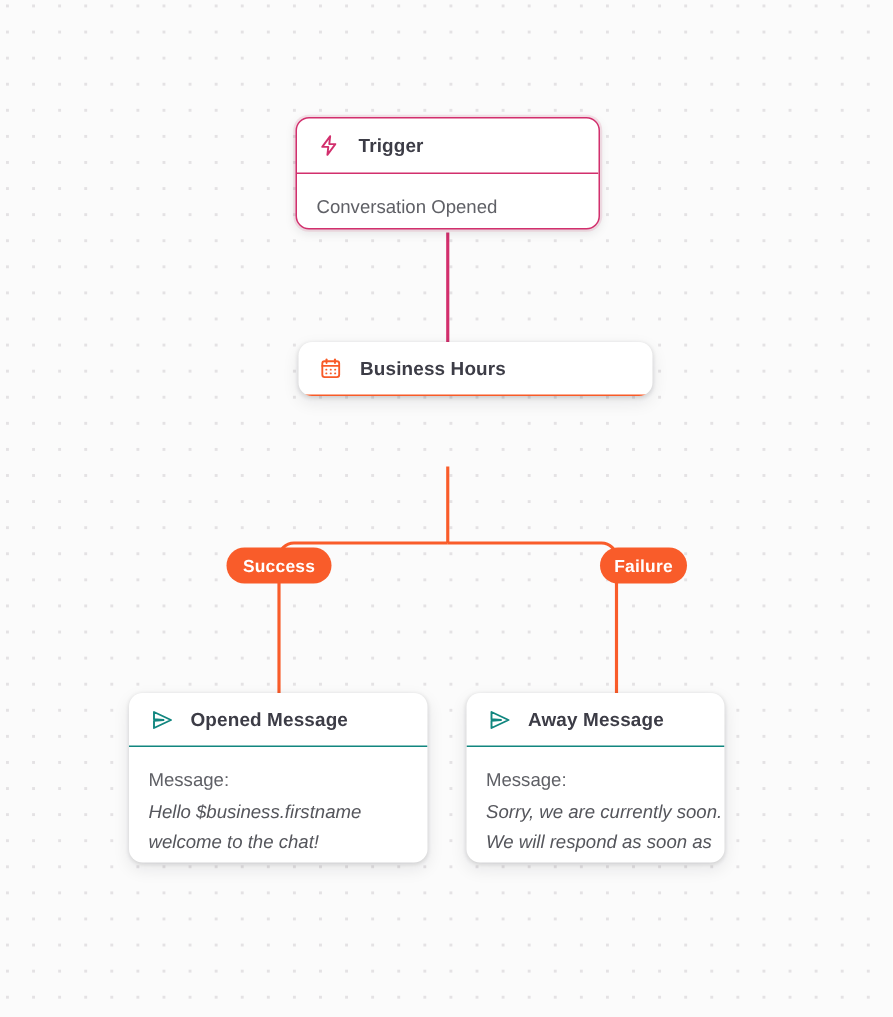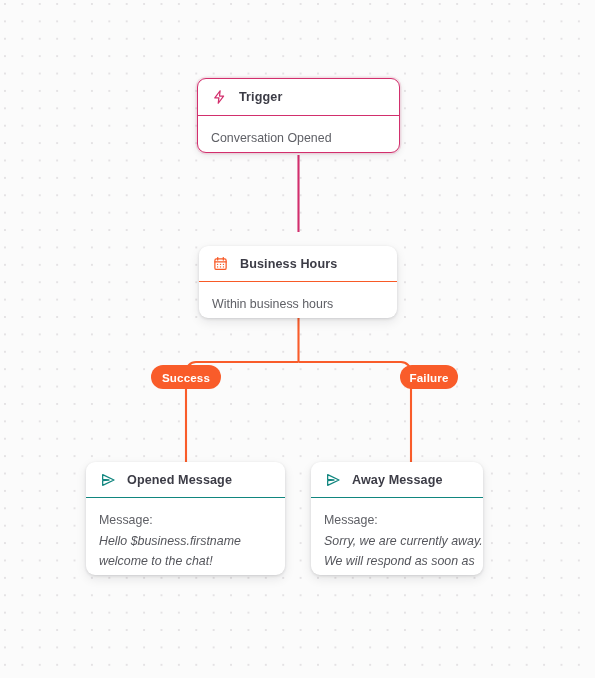--- a/index.html
+++ b/index.html
@@ -103,22 +103,23 @@
     border: 1.6px solid #d22f6d;
     box-shadow: 0 0 0 1.5px rgba(210,47,109,0.12),
                 0 2px 7px rgba(22,22,30,0.10);
   }
   #node-trigger .node-divider { background: #d22f6d; }
   #node-trigger .node-head { height: 36px; }
 
   
   #node-business-hours {
     left: 199px;
-    top: 246px;
-    width: 198px;
+    top: 228px;
+    width: 236px;
+    text-align: center;
   }
   #node-business-hours .node-divider { background: #f85a27; }
 
   
   #node-welcome-message {
     left: 86px;
     top: 462px;
     width: 199px;
   }
   #node-away-message {
@@ -191,23 +192,20 @@
           <line x1="11.9" y1="13.5" x2="12.1" y2="13.5"></line>
           <line x1="16.6" y1="13.5" x2="16.8" y2="13.5"></line>
           <line x1="7.2" y1="17.5" x2="7.4" y2="17.5"></line>
           <line x1="11.9" y1="17.5" x2="12.1" y2="17.5"></line>
           <line x1="16.6" y1="17.5" x2="16.8" y2="17.5"></line>
         </svg>
       </span>
       <span class="node-title">Business Hours</span>
     </div>
     <div class="node-divider"></div>
-    <div class="node-body">
-      <div class="body-line">Within business hours</div>
-    </div>
   </div>
 
   <div class="badge" id="badge-success">
     <span>Success</span>
   </div>
   <div class="badge" id="badge-failure">
     <span>Failure</span>
   </div>
 
   <div class="node node-msg" id="node-welcome-message">
@@ -232,18 +230,18 @@
       <span class="node-icon">
         <svg width="16" height="16" viewBox="0 0 24 24" fill="none" stroke="#11867f" stroke-width="1.9" stroke-linecap="round" stroke-linejoin="round">
           <polygon points="4 4 21 12 4 20 4 12.8 13.5 12 4 11.2"></polygon>
         </svg>
       </span>
       <span class="node-title">Away Message</span>
     </div>
     <div class="node-divider"></div>
     <div class="node-body">
       <div class="body-line">Message:</div>
-      <div class="body-line italic">Sorry, we are currently away.</div>
+      <div class="body-line italic">Sorry, we are currently soon.</div>
       <div class="body-line italic">We will respond as soon as</div>
     </div>
   </div>
 
 </div>
 
 </body></html>

